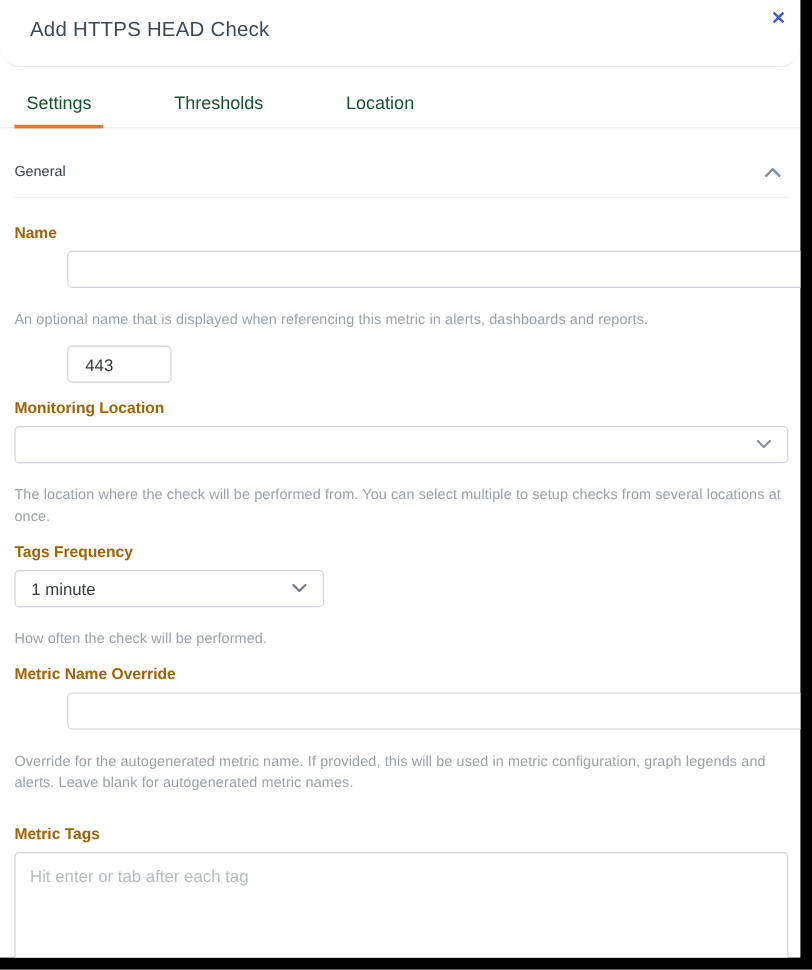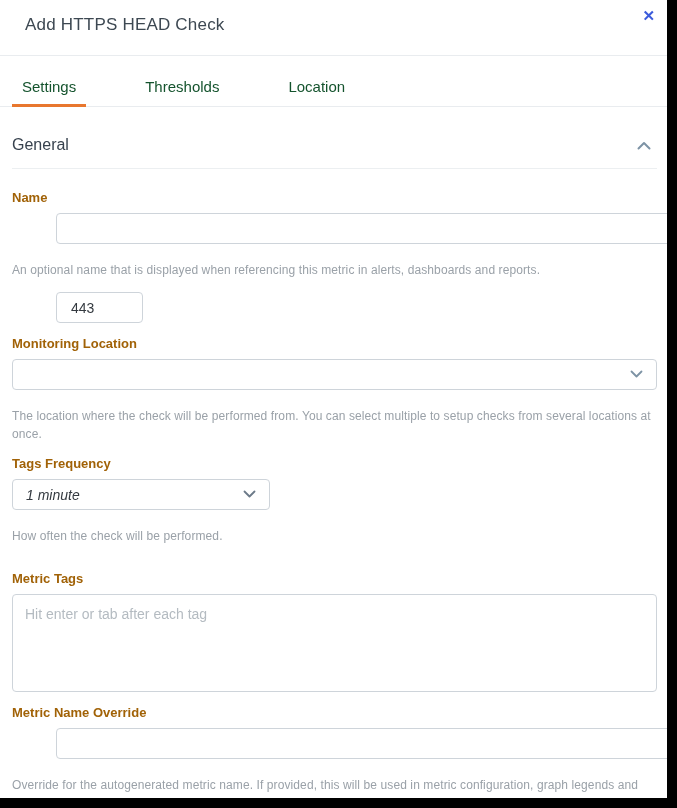--- a/index.html
+++ b/index.html
@@ -17,20 +17,21 @@
     height: 798px;
     background: #ffffff;
     overflow: hidden;
   }
   
   .modal-header {
     position: relative;
     height: 56px;
     border-bottom: 1px solid #e9ecef;
     padding: 15px 25px 0 25px;
+    border-radius: 17px;
   }
   .modal-title {
     font-size: 17px;
     font-weight: 400;
     color: #3d4852;
     letter-spacing: .2px;
   }
   .close-btn {
     position: absolute;
     top: 4px;
@@ -65,21 +66,21 @@
   .content { padding: 29px 10px 0 12px; }
   .section-header {
     display: flex;
     justify-content: space-between;
     align-items: center;
     border-bottom: 1px solid #eceff1;
     padding: 0 4px 14px 0;
     margin-bottom: 21px;
   }
   .section-title {
-    font-size: 16px;
+    font-size: 12px;
     color: #37424e;
     font-weight: 400;
   }
   .collapse-btn {
     border: none;
     background: transparent;
     cursor: pointer;
     padding: 2px;
     line-height: 0;
   }
@@ -115,21 +116,20 @@
     cursor: pointer;
   }
   .select-box.full { width: 100%; }
   .select-box.small { width: 258px; }
   .select-value {
     position: absolute;
     left: 13px;
     top: 7px;
     font-size: 14px;
     color: #343a40;
-    font-style: italic;
   }
   .select-chevron {
     position: absolute;
     right: 13px;
     top: 10px;
     line-height: 0;
   }
   .help-text {
     font-size: 12px;
     color: #9aa1a8;
@@ -221,26 +221,26 @@
         <span class="select-value">1 minute</span>
         <span class="select-chevron">
           <svg width="13" height="8" viewBox="0 0 13 8">
               <path d="M1.5 1.5 L6.5 6.5 L11.5 1.5" fill="none" stroke="#6c7a89" stroke-width="1.8" stroke-linecap="round" stroke-linejoin="round"></path>
             </svg>
         </span>
       </div>
       <div class="help-text">How often the check will be performed.</div>
     </div>
 
+    <div class="form-group">
+      <label class="field-label">Metric Name Override</label>
+      <input class="text-input" type="text" value="" style="">
+      <div class="help-text">Override for the autogenerated metric name. If provided, this will be used in metric configuration, graph legends and alerts. Leave blank for autogenerated metric names.</div>
+    </div>
+
     <div class="form-group tags-group">
       <label class="field-label">Metric Tags</label>
       <textarea class="tags-textarea" placeholder="Hit enter or tab after each tag" style=""></textarea>
 
     </div>
 
-    <div class="form-group">
-      <label class="field-label">Metric Name Override</label>
-      <input class="text-input" type="text" value="" style="">
-      <div class="help-text">Override for the autogenerated metric name. If provided, this will be used in metric configuration, graph legends and alerts. Leave blank for autogenerated metric names.</div>
-    </div>
-
   </div>
 </div>
 
 </body></html>

